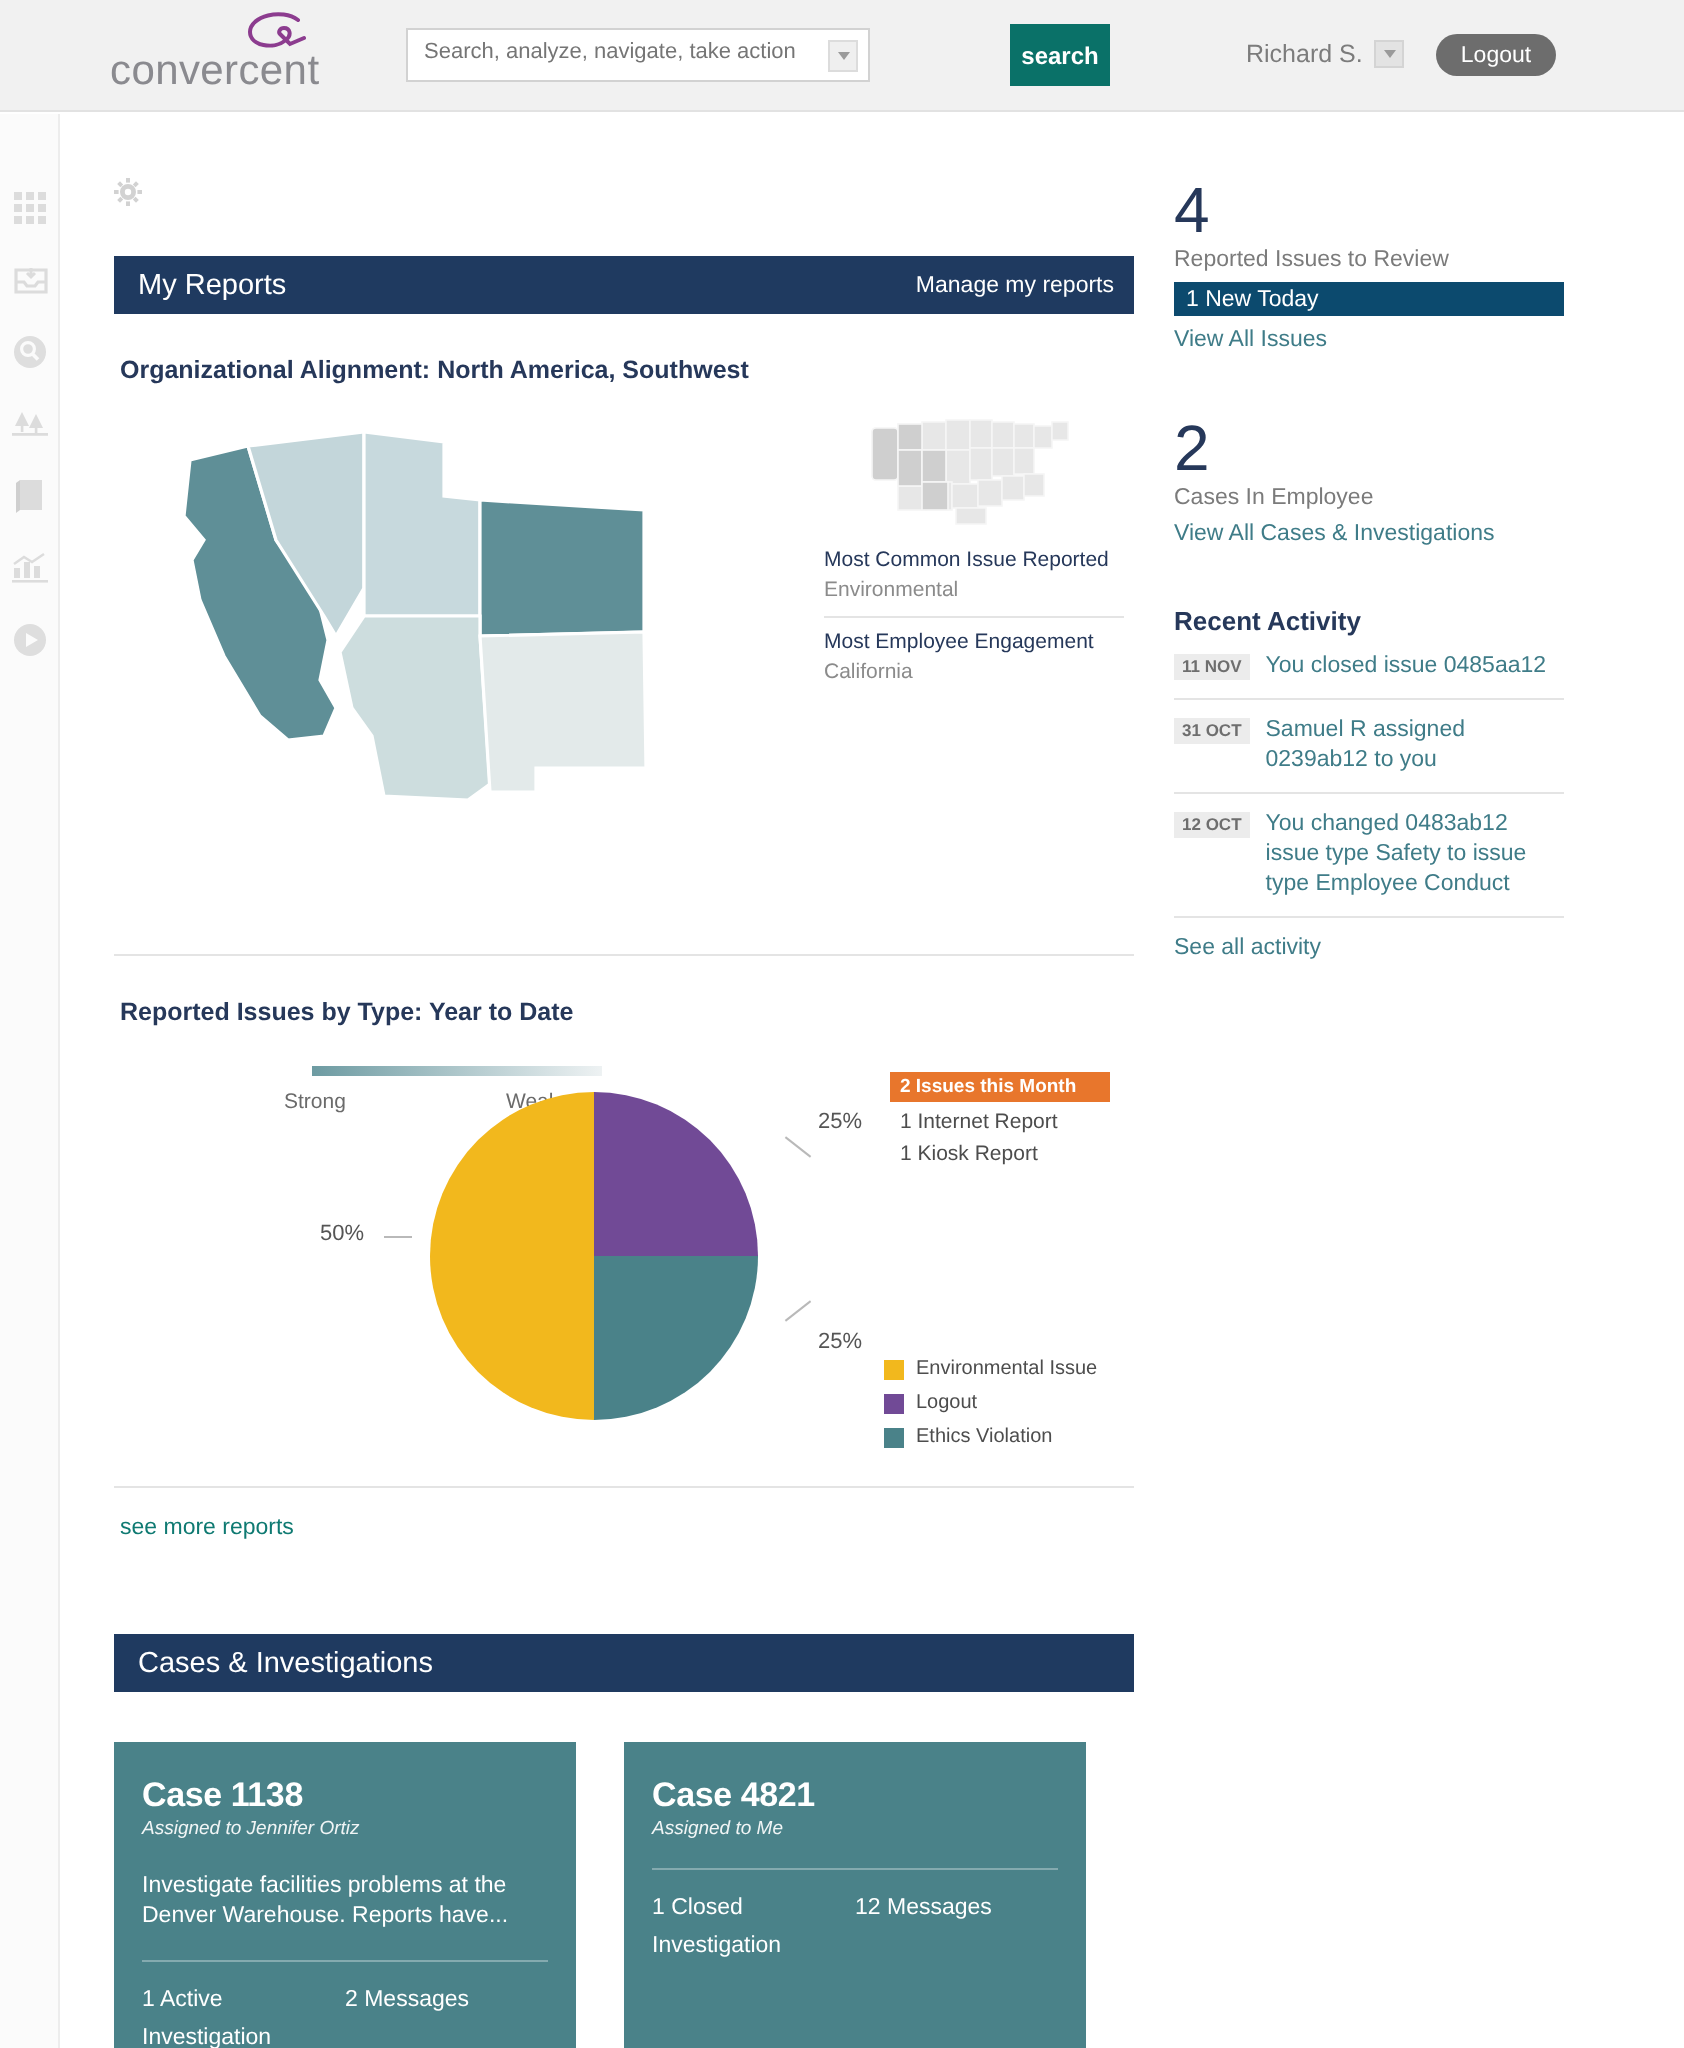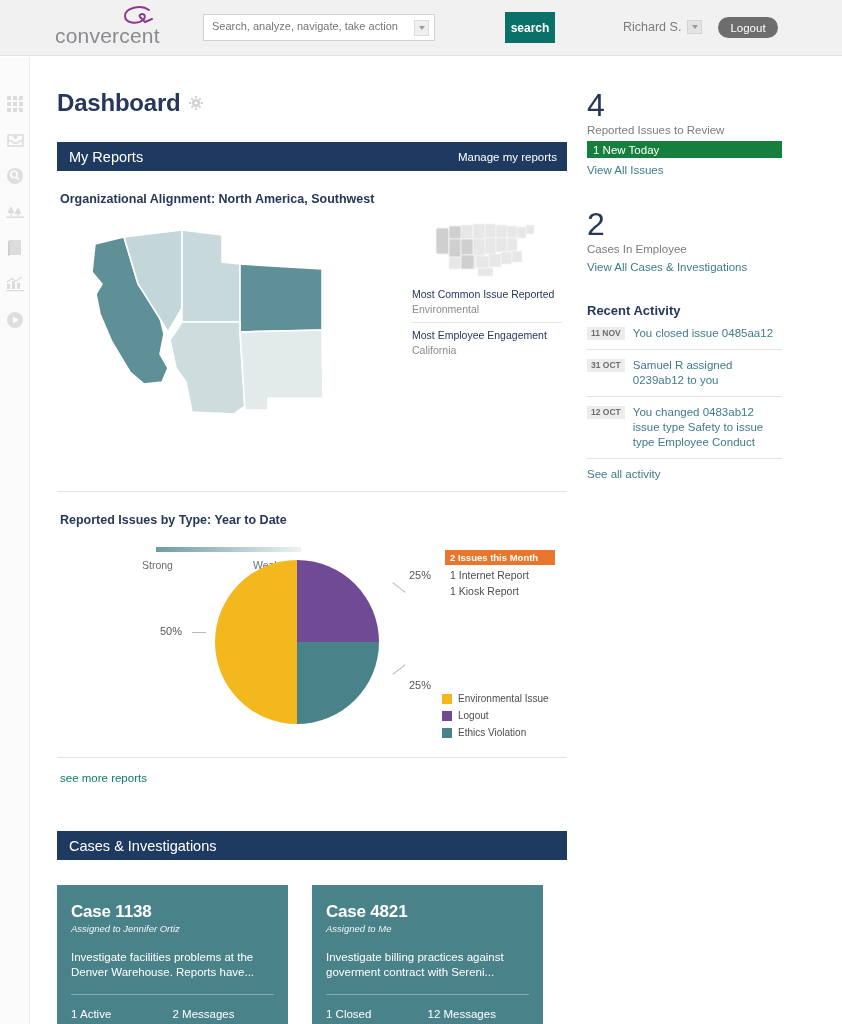--- a/index.html
+++ b/index.html
@@ -130,21 +130,21 @@
   .case-desc { font-size: 11.5px; line-height: 15px; margin-top: 16px; }
   .case-sep { border-top: 1px solid rgba(255,255,255,.32); margin-top: 14px; }
   .case-stats { display: flex; margin-top: 10px; }
   .case-col { width: 50%; }
   .case-stat { font-size: 11.5px; line-height: 19px; }
   
   #right { position: absolute; left: 587px; top: 57px; width: 195px; }
   .big-num { font-size: 32px; font-weight: 300; color: #26385a; line-height: 34px; }
   .big-label { font-size: 11.5px; color: #7b7b7b; margin-top: 2px; }
   .new-today {
-    margin-top: 5px; height: 17px; background: #15803d; color: #fff;
+    margin-top: 5px; height: 17px; background: #0c4a6e; color: #fff;
     font-size: 11.5px; display: flex; align-items: center; padding-left: 6px;
   }
   .side-link { display: block; margin-top: 6px; font-size: 11.5px; color: #3f7c88; text-decoration: none; }
   .rec-title { font-size: 13px; font-weight: 700; color: #26385a; }
   .act-row { display: flex; gap: 8px; padding: 8px 0; border-bottom: 1px solid #e4e4e4; }
   .act-date {
     flex: 0 0 auto; background: #ececec; color: #6e6e6e; font-size: 8.5px;
     font-weight: 700; padding: 2px 4px; height: 13px; line-height: 9px; margin-top: 1px;
   }
   .act-text { font-size: 11.5px; line-height: 15px; color: #3f7c88; }
@@ -238,21 +238,20 @@
     <svg width="18" height="18" viewBox="0 0 18 18">
       <circle cx="9" cy="9" r="8" fill="#dedede"></circle>
       <path d="M7,5.5 L13,9 L7,12.5 z" fill="#fbfbfb"></path>
     </svg>
   </div>
 </div>
 
 <div id="main">
 
   <div class="page-title-row">
-    <span class="page-title">Dashboard</span>
     <svg width="14" height="14" viewBox="0 0 14 14">
       <g fill="#d2d2d2">
         <path d="M6,0 h2 v2.3 h-2 z"></path>
           <path d="M6,11.7 h2 V14 h-2 z"></path>
         <path d="M0,6 h2.3 v2 H0 z"></path>
           <path d="M11.7,6 H14 v2 h-2.3 z"></path>
         <path d="M1.6,3 L3,1.6 L4.6,3.2 L3.2,4.6 z"></path>
           <path d="M9.4,10.8 L10.8,9.4 L12.4,11 L11,12.4 z"></path>
         <path d="M3.2,9.4 L4.6,10.8 L3,12.4 L1.6,11 z"></path>
           <path d="M10.8,4.6 L9.4,3.2 L11,1.6 L12.4,3 z"></path>
@@ -407,21 +406,20 @@
         <div class="case-col">
           <div class="case-stat">2 Messages</div>
 
         </div>
       </div>
     </div>
 
     <div class="case-card">
       <div class="case-title">Case 4821</div>
       <div class="case-assign">Assigned to Me</div>
-      <div class="case-desc">Investigate billing practices against goverment contract with Sereni...</div>
       <div class="case-sep"></div>
       <div class="case-stats">
         <div class="case-col">
           <div class="case-stat">1 Closed Investigation</div>
 
         </div>
         <div class="case-col">
           <div class="case-stat">12 Messages</div>
 
         </div>

